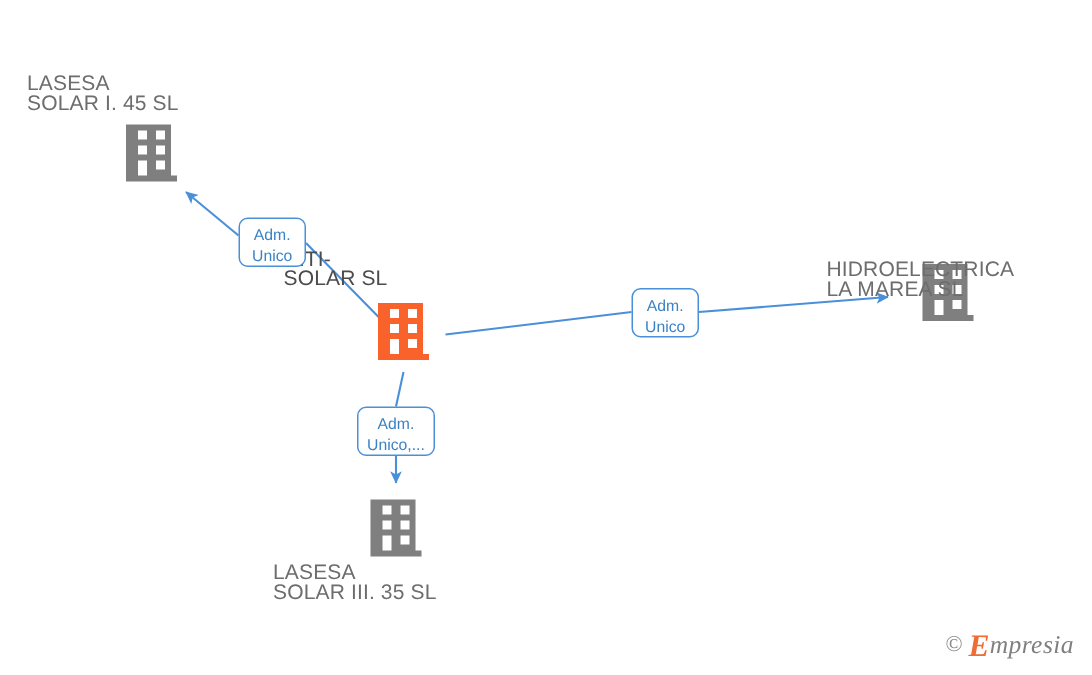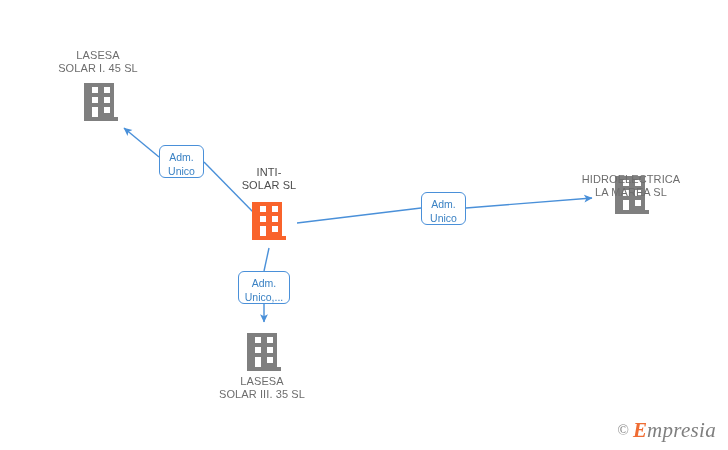--- a/index.html
+++ b/index.html
@@ -9,22 +9,22 @@
     background:#ffffff;
     font-family:"Liberation Sans","DejaVu Sans",sans-serif;
     overflow:hidden;
     position:relative;
   }
   #graph{
     position:absolute;left:0;top:0;width:728px;height:450px;
   }
   .node-label{
     position:absolute;
-    text-align:center;
-    font-size:11px;
+    text-align:left;
+    font-size:14px;
     line-height:13px;
     color:#6d6d6d;
     letter-spacing:.1px;
     white-space:pre-line;
     width:160px;
   }
   .rel-box{
     position:absolute;
     box-sizing:border-box;
     background:#ffffff;
@@ -47,21 +47,21 @@
   .wm-c{
     font-size:15px;color:#8a8a8a;margin-right:4px;
     font-family:"Liberation Serif","DejaVu Serif",serif;
   }
   .wm-e{
     font-size:21px;color:#ef6c33;
     font-family:"Liberation Serif","DejaVu Serif",serif;
     font-style:italic;font-weight:700;line-height:20px;
   }
   .wm-rest{
-    font-size:21px;color:#7f7f7f;
+    font-size:17px;color:#7f7f7f;
     font-family:"Liberation Serif","DejaVu Serif",serif;
     font-style:italic;line-height:20px;letter-spacing:.3px;
   }
 </style>
 </head>
 <body>
 
 <svg id="graph" viewBox="0 0 728 450" xmlns="http://www.w3.org/2000/svg">
   <defs>
     <marker id="arrowhead" markerWidth="7" markerHeight="7" refX="5.6" refY="3" orient="auto" markerUnits="strokeWidth">

